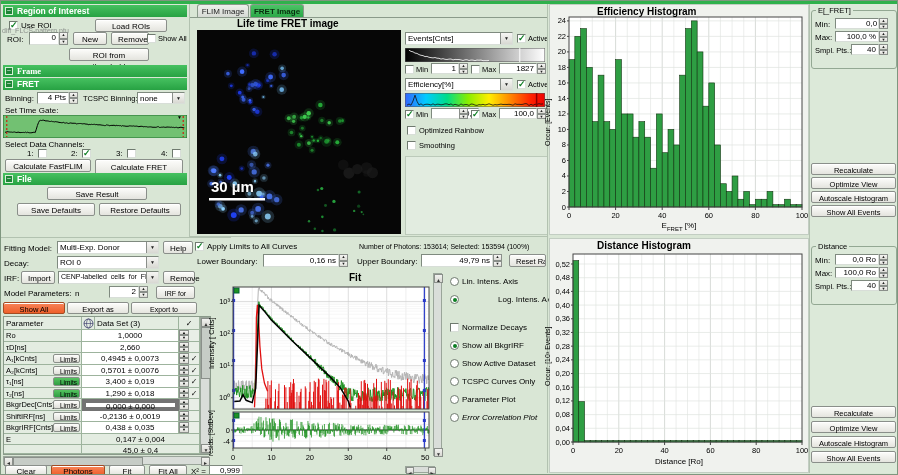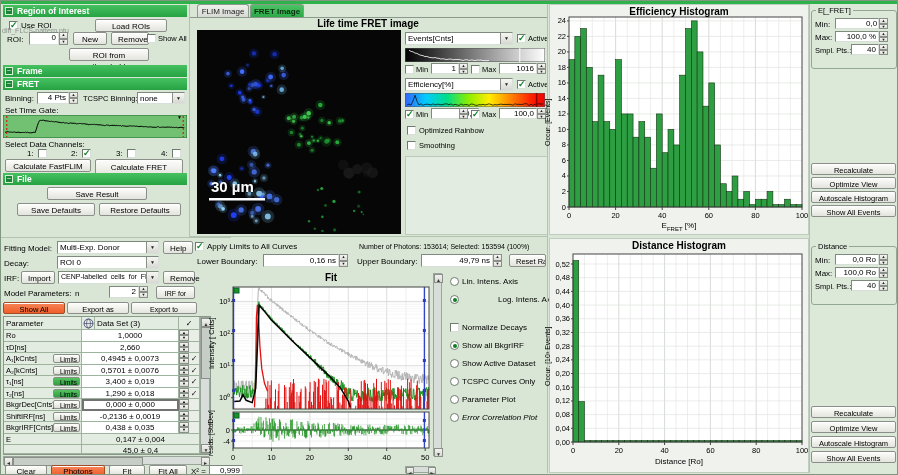--- a/index.html
+++ b/index.html
@@ -19,28 +19,28 @@
   .su::before{content:"▲";} .sd::before{content:"▼";}
   .dd{position:absolute;background:#fff;border:1px solid;border-color:#7f8a7f #d8ded8 #d8ded8 #7f8a7f;box-sizing:border-box;}
   .dd .ddv{position:absolute;left:2px;top:1px;white-space:nowrap;overflow:hidden;right:12px;}
   .dd .dda{position:absolute;right:0;top:0;bottom:0;width:11px;background:linear-gradient(#f6f6f4,#d8d8d2);border-left:1px solid #8a8f8a;font-style:normal;text-align:center;}
   .dda::before{content:"▼";font-size:5px;line-height:10px;color:#222;}
   .cb{position:absolute;width:9px;height:9px;background:#fff;border:1px solid;border-color:#6f7a6f #d8ded8 #d8ded8 #6f7a6f;box-sizing:border-box;}
   .cb.on::before{content:"✓";position:absolute;left:0px;top:-2px;color:#0c7e22;font-weight:bold;font-size:9px;}
   .rd{position:absolute;width:9px;height:9px;border-radius:50%;background:#fff;border:1px solid #6f7a6f;box-sizing:border-box;}
   .rd.on::before{content:"";position:absolute;left:1.5px;top:1.5px;width:4px;height:4px;border-radius:50%;background:#0c7e22;}
   .lbl{position:absolute;white-space:nowrap;}
-  .ttl{position:absolute;font-weight:bold;font-size:10px;text-align:center;}
+  .ttl{position:absolute;font-weight:bold;font-size:10px;text-align:left;margin-left:48px;}
   .fieldset{position:absolute;border:1px solid #93a893;border-radius:3px;}
   .fieldset .leg{position:absolute;top:-5px;left:4px;background:#dce9d9;padding:0 2px;font-size:7.5px;}
   .panelw{position:absolute;background:#f0f2ee;border:1px solid #c2cdc2;box-sizing:border-box;}
   .trow{position:absolute;left:0;width:196px;height:11.5px;}
   .tcl{position:absolute;left:0;top:0;width:78px;height:100%;background:#e3ece1;border-right:1px solid #9db39d;border-bottom:1px solid #9db39d;box-sizing:border-box;overflow:hidden;line-height:11px;padding-left:2px;font-size:7.5px;}
   .tcv{position:absolute;left:78px;top:0;width:97px;height:100%;background:#fff;border-right:1px solid #9db39d;border-bottom:1px solid #9db39d;box-sizing:border-box;text-align:center;line-height:11px;font-size:8px;}
-  .tcv.hl{border:2px solid #737373;line-height:8px;}
+  .tcv.hl{border:4px solid #737373;line-height:8px;}
   .tcv.calc{background:#e3ece1;}
   .tsp{position:absolute;left:175px;top:0;width:10px;height:100%;display:flex;flex-direction:column;border-bottom:1px solid #9db39d;box-sizing:border-box;}
   .tsp i{flex:1;background:linear-gradient(#f6f6f4,#dcdcd6);border:1px solid #8a8f8a;font-style:normal;font-size:4px;line-height:4px;text-align:center;overflow:hidden;}
   .tck{position:absolute;left:185px;top:0;width:11px;height:100%;background:#e9efe7;border-bottom:1px solid #9db39d;border-right:1px solid #9db39d;box-sizing:border-box;text-align:center;line-height:11px;}
   .tck.on::before{content:"✓";font-size:8px;color:#111;}
   .limits{position:absolute;right:1px;top:1px;width:27px;height:9px;background:linear-gradient(#fdfdfb,#e0e0da);border:1px solid #8a8f8a;border-radius:2px;font-size:6.5px;line-height:8px;text-align:center;}
   .limits.grn{background:linear-gradient(#55c35f,#2f9e43);}
   .scol{position:absolute;background:#d9ddd9;border:1px solid #9aa59a;box-sizing:border-box;}
   .sarr{position:absolute;background:linear-gradient(#f2f2f0,#d8d8d2);border:1px solid #8a8f8a;box-sizing:border-box;text-align:center;color:#333;}
   .sarr.u::before{content:"▲";font-size:5px;line-height:8px;}
@@ -76,21 +76,21 @@
   <span class="spin" style="left:58px;top:31px;height:13px;">
       <i class="su"></i>
       <i class="sd"></i>
     </span>
   <button class="btn" style="left:72px;top:31px;width:34px;height:13px;">New</button>
   <button class="btn" style="left:110px;top:31px;width:38px;height:13px;">Remove</button>
   <span class="cb" style="left:146px;top:33px;"></span>
   <span class="lbl f75" style="left:157px;top:33px;">Show All</span>
   <button class="btn" style="left:68px;top:47px;width:80px;height:13px;">ROI from threshold</button>
 
-  <div class="ghdr" style="top:64px;">
+  <div class="ghdr" style="top:64px;font-family:Liberation Serif, serif;">
       <i class="mins"></i>
       <span class="t">Frame</span>
     </div>
   <div class="ghdr" style="top:77px;">
       <i class="mins"></i>
       <span class="t">FRET</span>
     </div>
 
   <span class="lbl" style="left:4px;top:93px;">Binning:</span>
   <span class="sunk" style="left:36px;top:91px;width:32px;height:12px;">4 Pts</span>
@@ -507,21 +507,21 @@
     </svg>
   <span class="cb" style="left:404px;top:64px;"></span>
   <span class="lbl f75" style="left:415px;top:64px;">Min</span>
   <span class="sunk" style="left:430px;top:62px;width:28px;height:11px;">1</span>
   <span class="spin" style="left:458px;top:62px;height:11px;">
       <i class="su"></i>
       <i class="sd"></i>
     </span>
   <span class="cb" style="left:470px;top:64px;"></span>
   <span class="lbl f75" style="left:481px;top:64px;">Max</span>
-  <span class="sunk" style="left:498px;top:62px;width:38px;height:11px;">1016</span>
+  <span class="sunk" style="left:498px;top:62px;width:38px;height:11px;">1827</span>
   <span class="spin" style="left:536px;top:62px;height:11px;">
       <i class="su"></i>
       <i class="sd"></i>
     </span>
 
   <span class="dd" style="left:404px;top:77px;width:108px;height:13px;">
       <span class="ddv">Efficiency[%]</span>
       <i class="dda"></i>
     </span>
   <span class="cb on" style="left:516px;top:79px;"></span>

